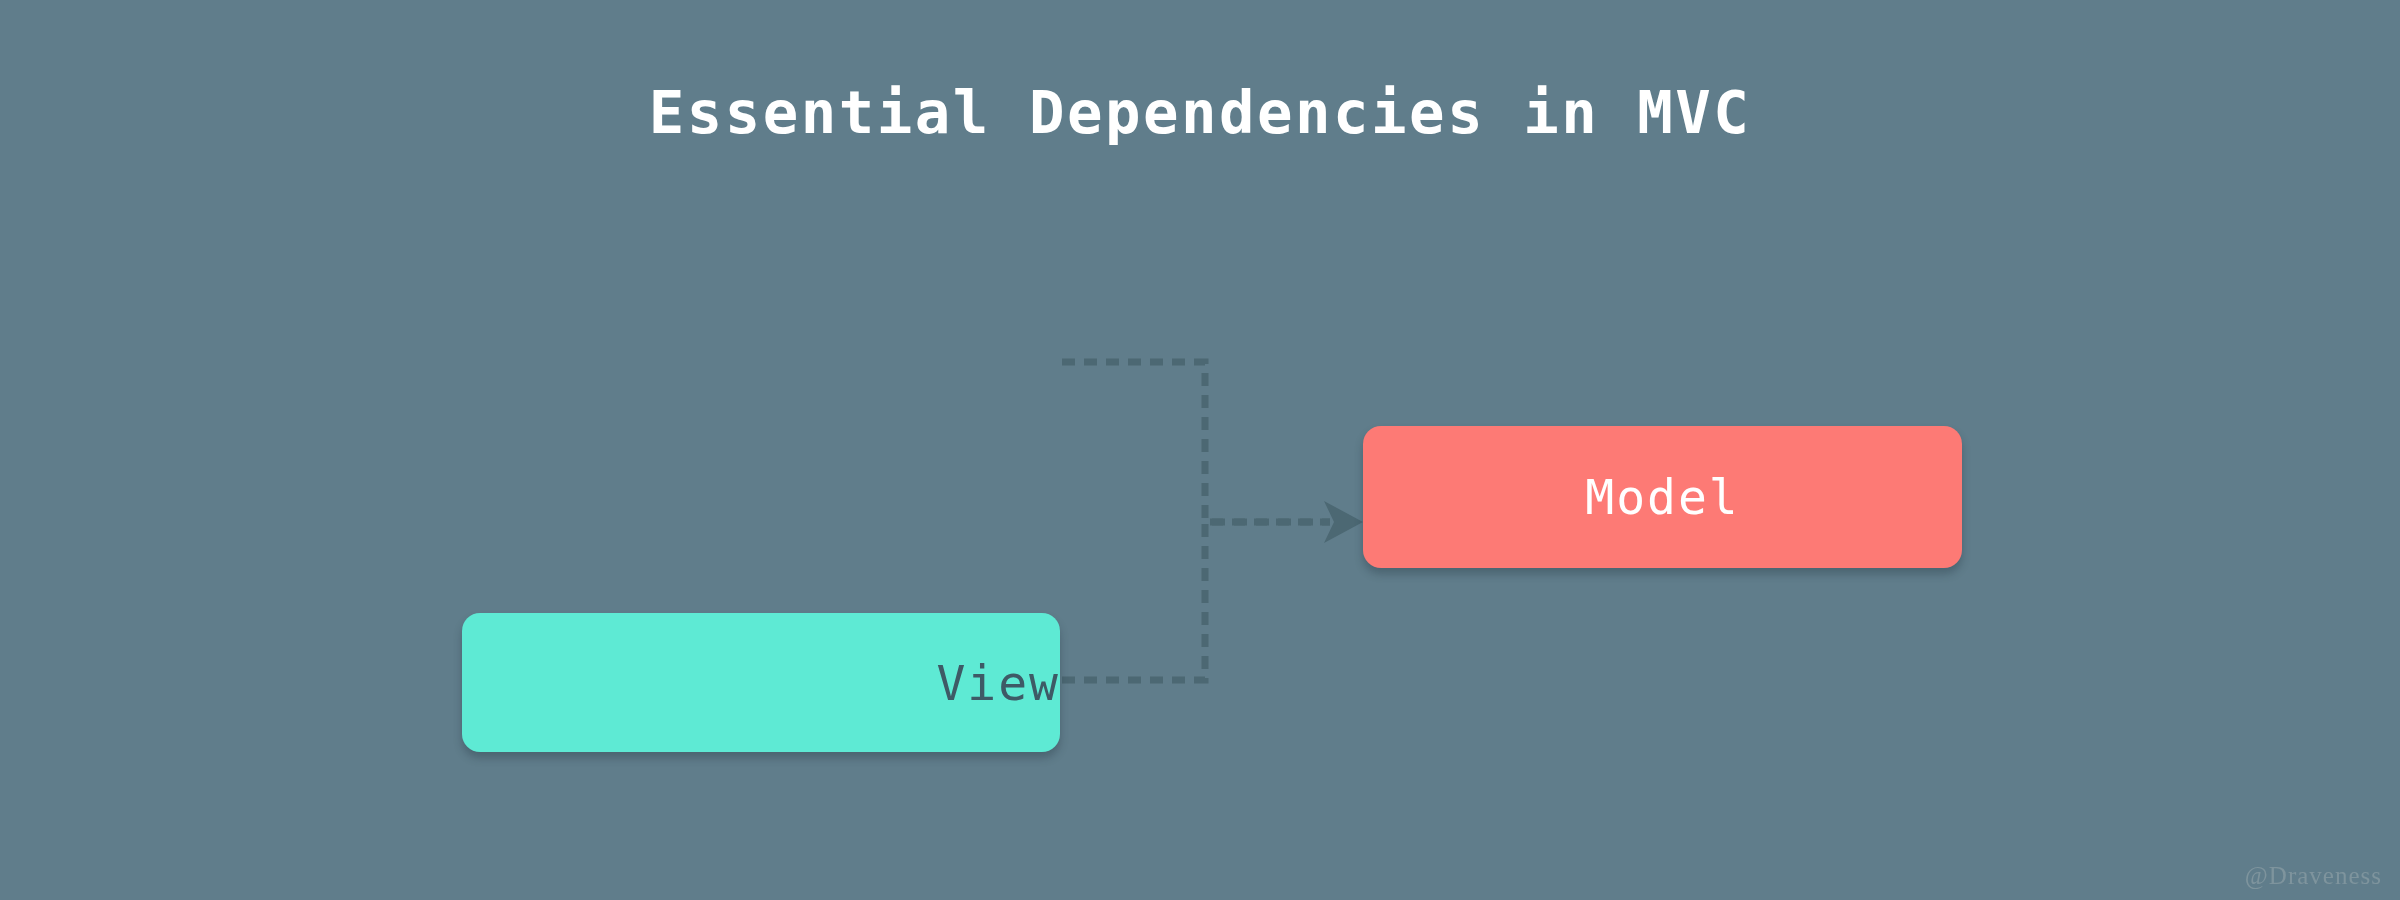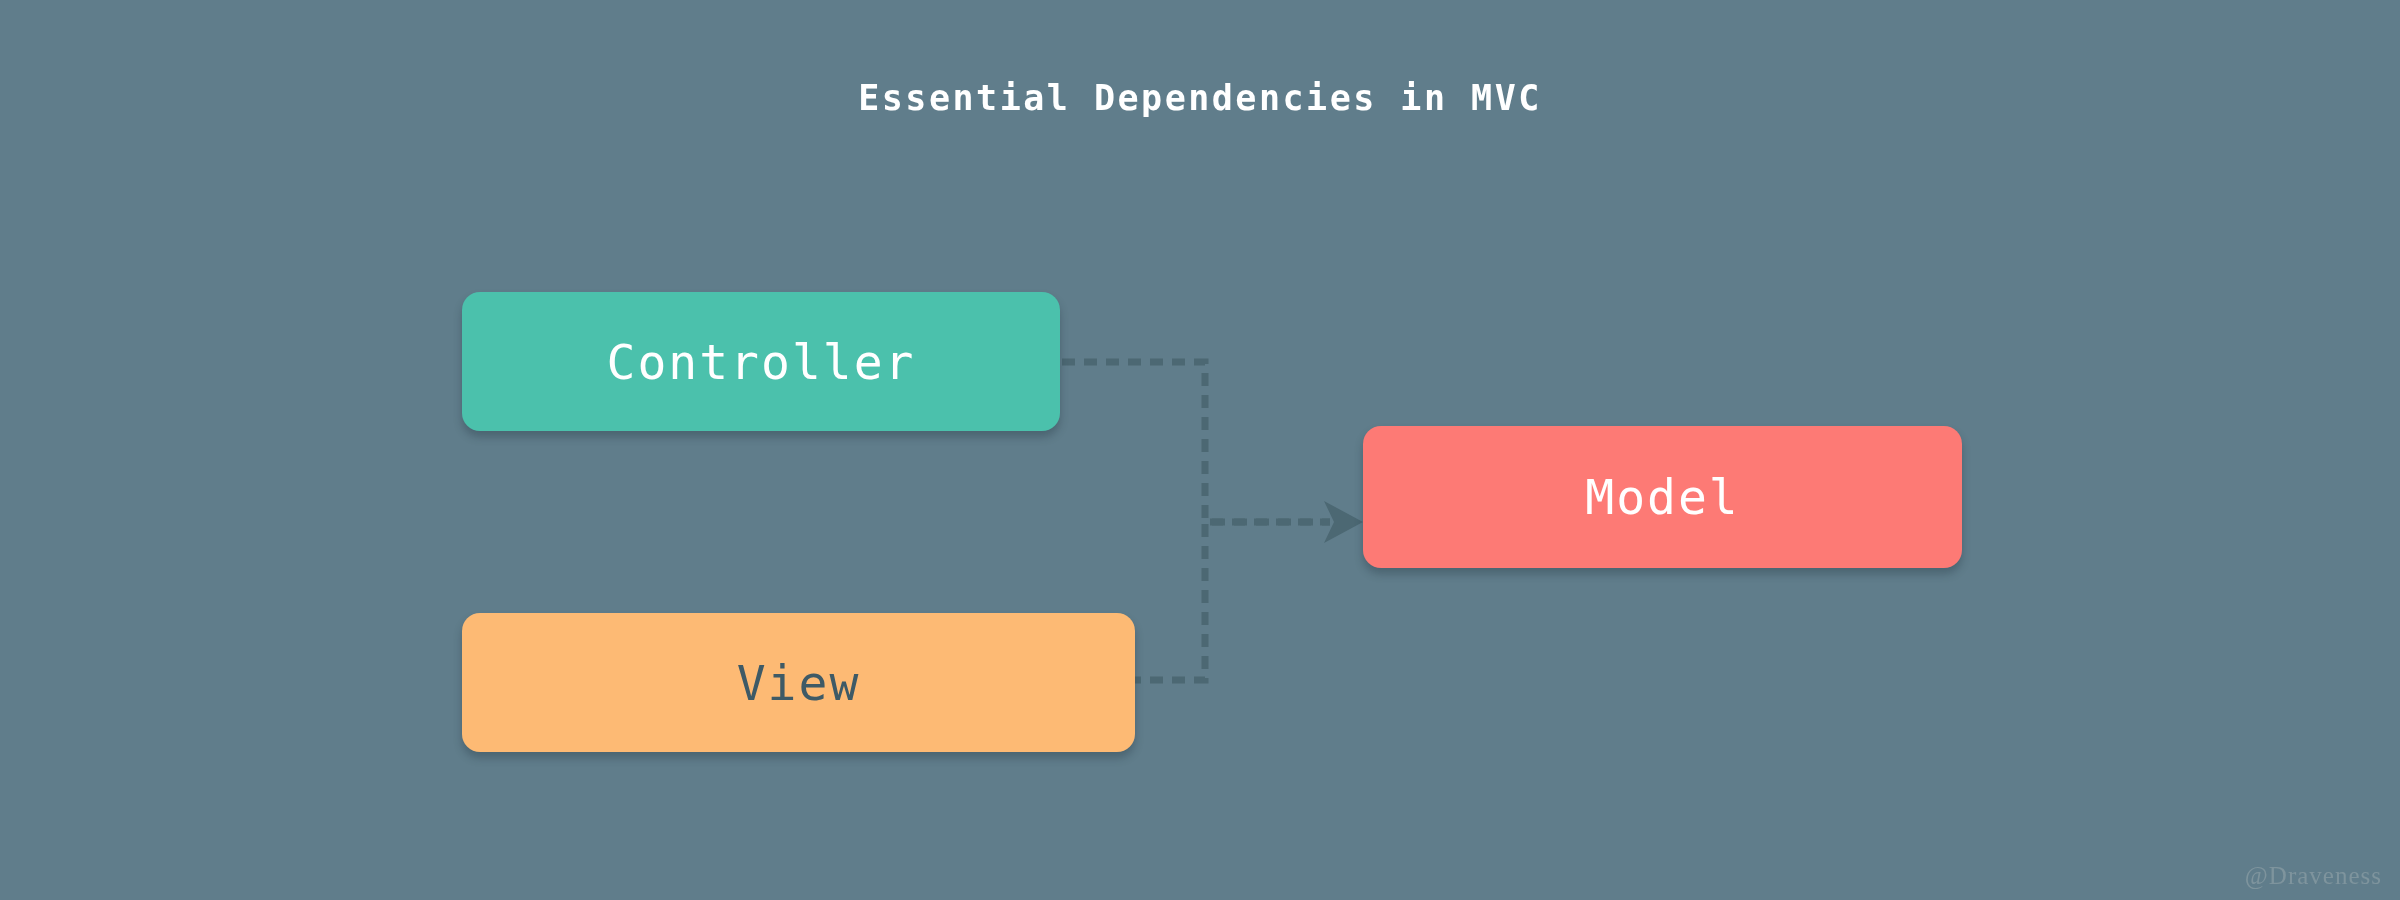--- a/index.html
+++ b/index.html
@@ -16,21 +16,21 @@
     font-family: "DejaVu Sans Mono", "Liberation Mono", monospace;
   }
   #diagram-title {
     position: absolute;
     left: 0;
     top: 78px;
     width: 2400px;
     text-align: center;
     color: #ffffff;
     font-family: "DejaVu Sans Mono", "Liberation Mono", monospace;
-    font-size: 35px;
+    font-size: 59px;
     font-weight: 700;
     letter-spacing: 2.5px;
     white-space: pre;
   }
   .node {
     position: absolute;
     box-sizing: border-box;
     border-radius: 18px;
     display: flex;
     align-items: center;
@@ -45,24 +45,25 @@
     left: 462px;
     top: 292px;
     width: 598px;
     height: 139px;
     background: #4bc1ac;
     color: #ffffff;
   }
   #node-view {
     left: 462px;
     top: 613px;
-    width: 673px;
+    width: 598px;
     height: 139px;
-    background: #fdba74;
+    background: #5eead4;
     color: #3e5a66;
+    justify-content: flex-end;
   }
   #node-model {
     left: 1363px;
     top: 426px;
     width: 599px;
     height: 142px;
     background: #fd7a75;
     color: #ffffff;
   }
   #edges {
@@ -94,23 +95,20 @@
   <svg id="edges" viewBox="0 0 2400 900">
     <g>
       <path d="M 1062 362 L 1205 362 L 1205 522 L 1330 522" fill="none" stroke="#4c6873" stroke-width="7" stroke-dasharray="13 9" stroke-linecap="butt"></path>
     </g>
     <g>
       <path d="M 1062 680 L 1205 680 L 1205 522 L 1330 522" fill="none" stroke="#4c6873" stroke-width="7" stroke-dasharray="13 9" stroke-linecap="butt"></path>
     </g>
     <polygon points="1363,522 1324,501 1334,522 1324,543" fill="#4c6873"></polygon>
   </svg>
 
-  <div class="node" id="node-controller">
-    <span>Controller</span>
-  </div>
 
   <div class="node" id="node-view">
     <span>View</span>
   </div>
 
   <div class="node" id="node-model">
     <span>Model</span>
   </div>
 
   <div id="watermark">@Draveness</div>

